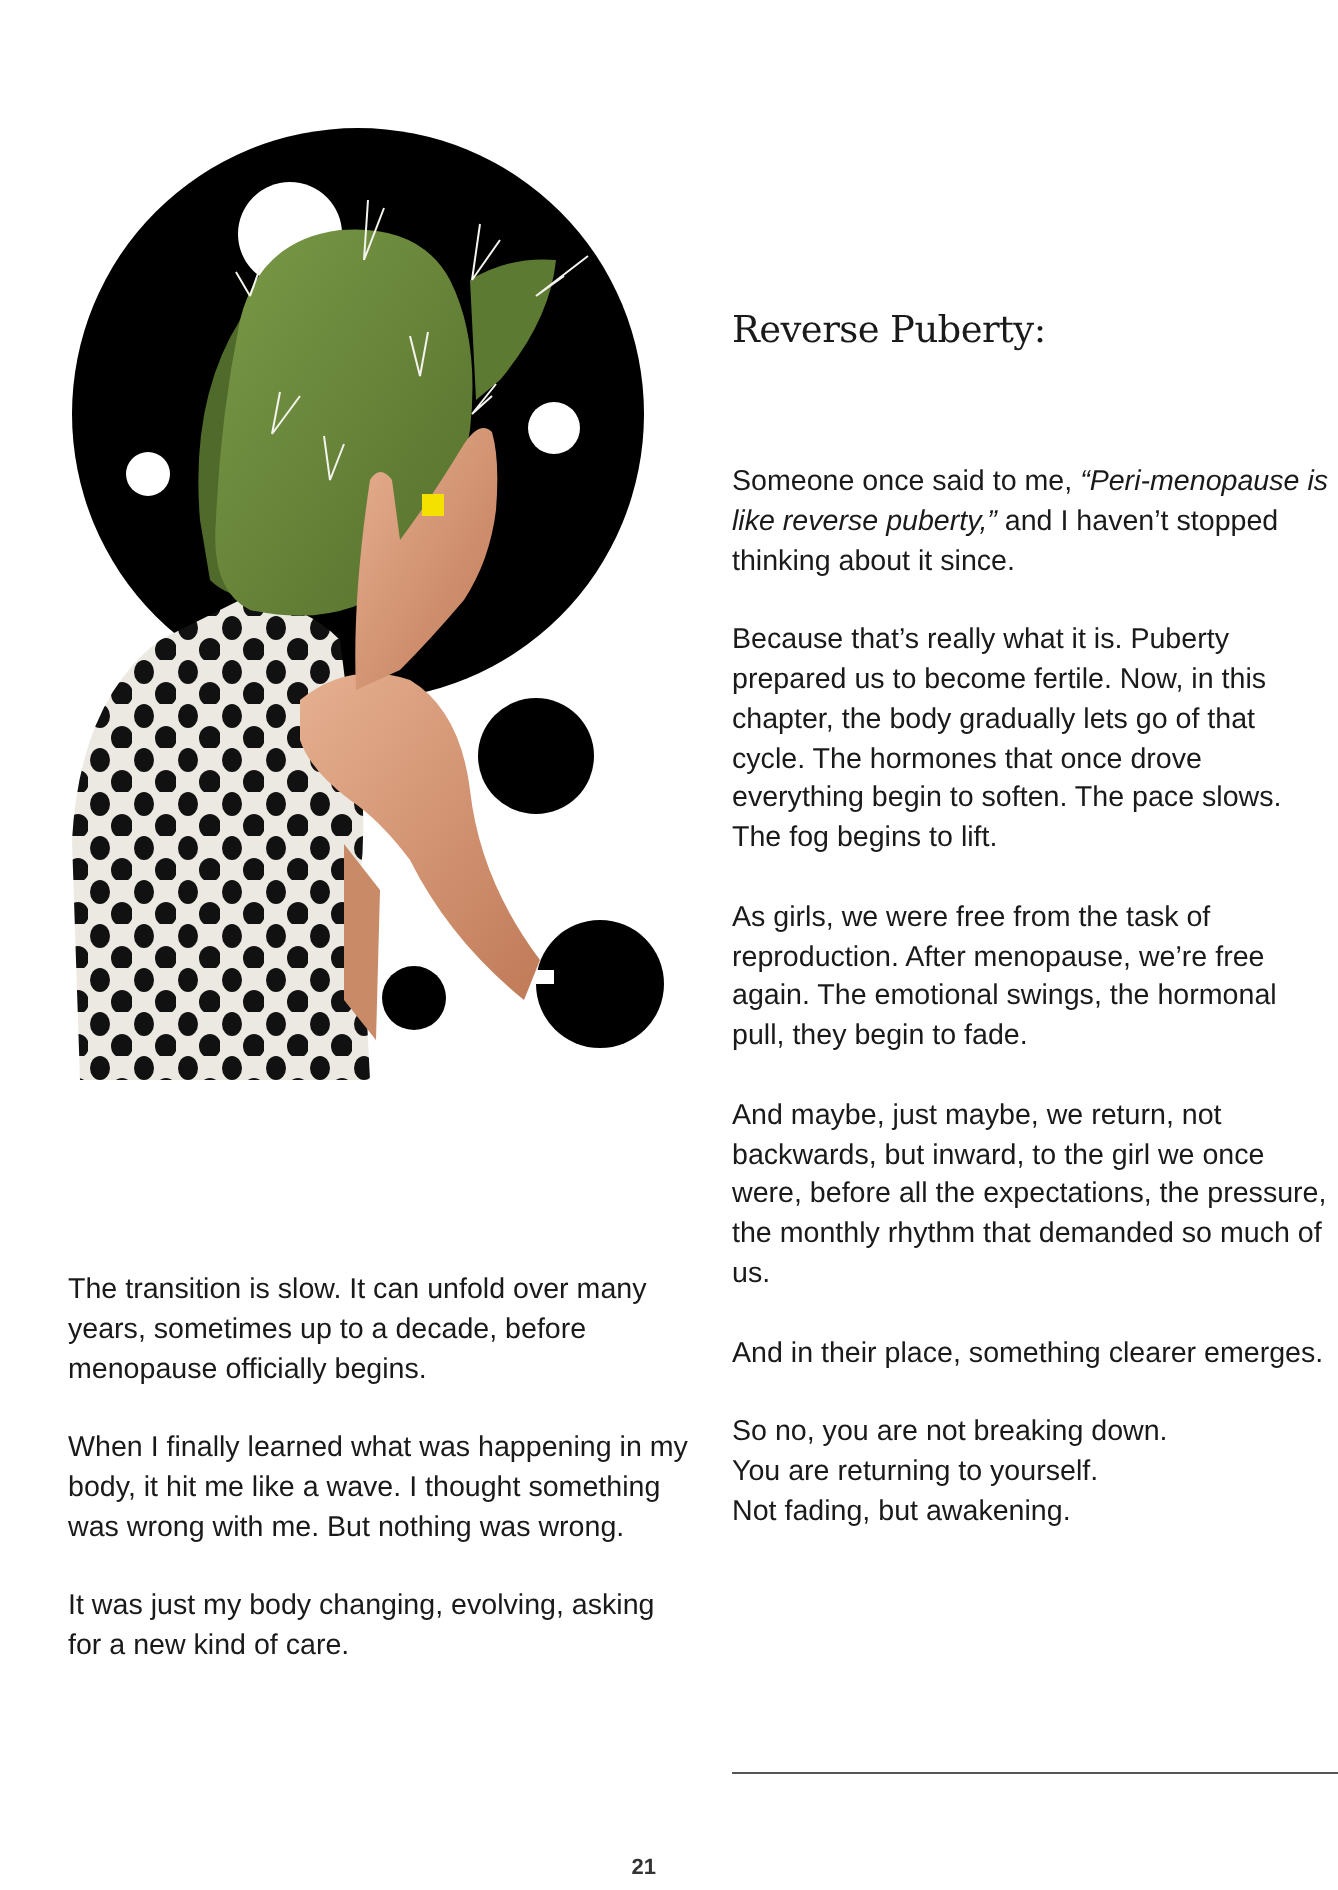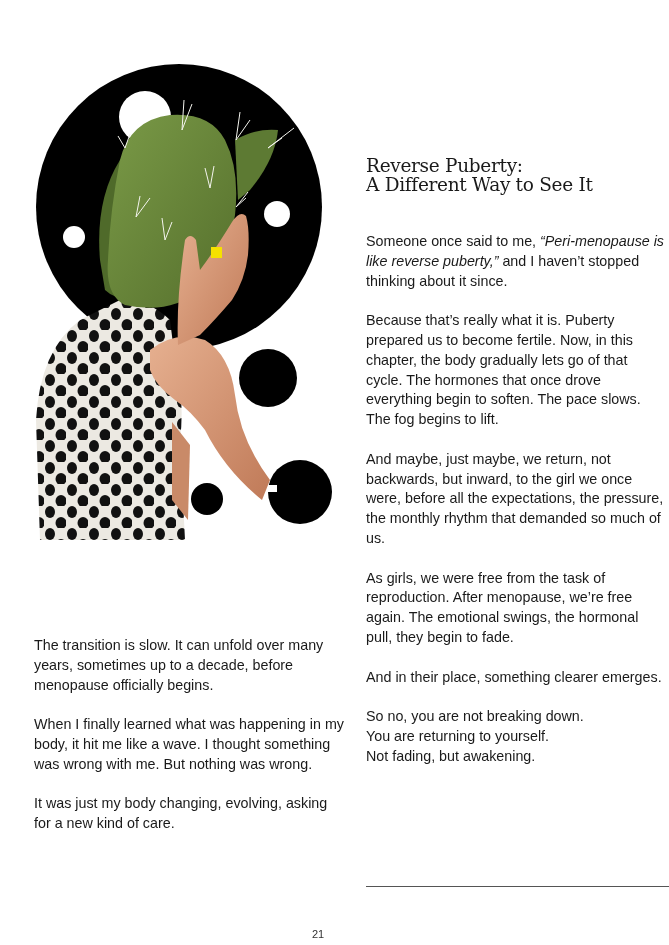--- a/index.html
+++ b/index.html
@@ -25,22 +25,22 @@
   .text em { font-style: italic; }
 
   .col-right { position: absolute; left: 366px; top: 200px; width: 300px; margin-top: 32px; }
   .col-left { position: absolute; left: 34px; top: 636px; width: 310px; }
 
   .rule {
     position: absolute; left: 366px; top: 886px; width: 303px; height: 0;
     border-top: 1.5px solid #555555;
   }
   .page-number {
-    position: absolute; left: 312px; top: 928px; width: 24px; text-align: left;
-    font-family: "Liberation Sans", sans-serif; font-size: 11px; color: #333333;
+    position: absolute; left: 304px; top: 928px; width: 24px; text-align: right;
+    font-family: "Liberation Sans", sans-serif; font-size: 11px; color: #333333; font-weight: bold;
   }
 </style>
 </head>
 <body>
 
 <div class="page">
 
   <svg class="illustration" viewBox="0 0 669 560" xmlns="http://www.w3.org/2000/svg">
     <defs>
       <pattern id="dots" x="0" y="0" width="22" height="22" patternUnits="userSpaceOnUse">
@@ -91,28 +91,27 @@
       <path d="M125 148 L118 136 M125 148 L130 134"></path>
     </g>
 
     <path d="M185 240 Q190 232 196 240 L200 270 Q215 250 232 222 Q240 210 246 216 Q250 230 248 255 Q245 280 232 300 Q215 320 200 335 L178 345 Q176 300 185 240 Z" fill="url(#skinGrad)"></path>
 
     <rect x="211" y="247" width="11" height="11" fill="#f5e100"></rect>
   </svg>
 
   <h2 class="heading">
     <span>Reverse Puberty:</span>
-    <span>A Different Way to See It</span>
   </h2>
 
   <div class="col-right text">
     <p><span>Someone once said to me, </span><em>“Peri-menopause is like reverse puberty,”</em><span> and I haven’t stopped thinking about it since.</span></p>
     <p>Because that’s really what it is. Puberty prepared us to become fertile. Now, in this chapter, the body gradually lets go of that cycle. The hormones that once drove everything begin to soften. The pace slows. The fog begins to lift.</p>
+    <p>As girls, we were free from the task of reproduction. After menopause, we’re free again. The emotional swings, the hormonal pull, they begin to fade.</p>
     <p>And maybe, just maybe, we return, not backwards, but inward, to the girl we once were, before all the expectations, the pressure, the monthly rhythm that demanded so much of us.</p>
-    <p>As girls, we were free from the task of reproduction. After menopause, we’re free again. The emotional swings, the hormonal pull, they begin to fade.</p>
     <p>And in their place, something clearer emerges.</p>
     <p class="tight">So no, you are not breaking down.</p>
     <p class="tight">You are returning to yourself.</p>
     <p class="tight">Not fading, but awakening.</p>
   </div>
 
   <div class="col-left text">
     <p>The transition is slow. It can unfold over many years, sometimes up to a decade, before menopause officially begins.</p>
     <p>When I finally learned what was happening in my body, it hit me like a wave. I thought something was wrong with me. But nothing was wrong.</p>
     <p>It was just my body changing, evolving, asking for a new kind of care.</p>

